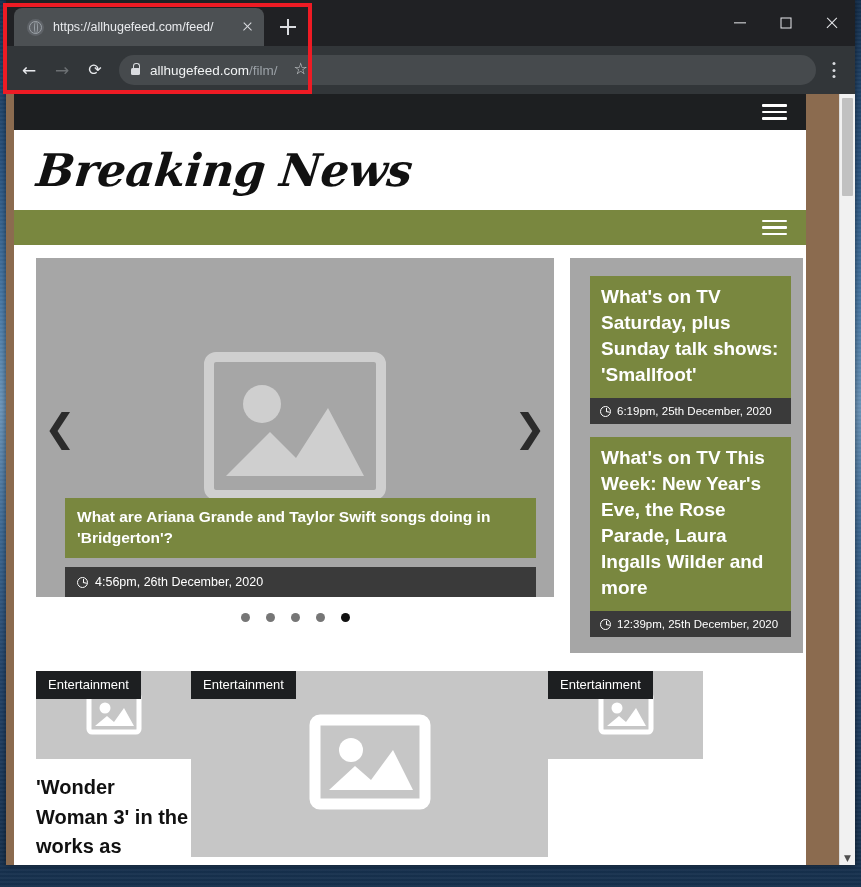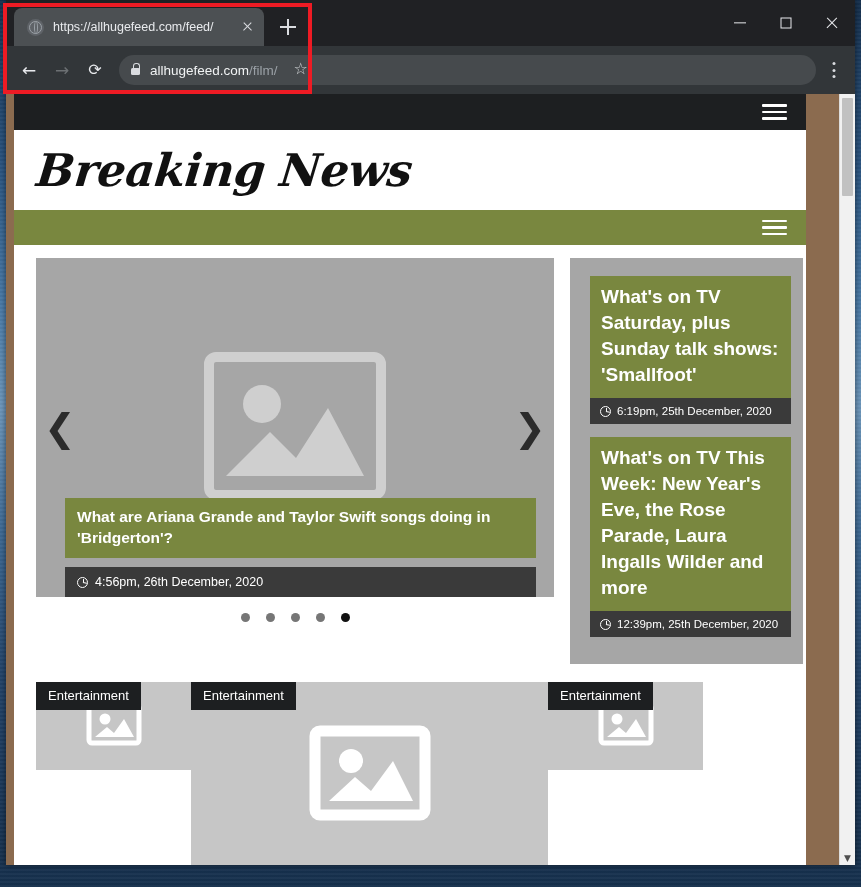--- a/index.html
+++ b/index.html
@@ -442,21 +442,21 @@
   
   #sidebar {
     width: 233px;
     flex: 0 0 auto;
     background: #a6a6a6;
     padding: 18px 12px 16px 20px;
     align-self: flex-start;
     position: relative;
   }
   .side-item { margin-bottom: 13px; }
-  .side-item:last-child { margin-bottom: 11px; }
+  .side-item:last-child { margin-bottom: 0; }
   .side-title {
     background: #79873f;
     color: #ffffff;
     font-size: 19px;
     font-weight: 700;
     line-height: 1.37;
     padding: 8px 11px 10px 11px;
   }
   .side-meta {
     background: #3a3a3a;
@@ -684,20 +684,21 @@
             <div class="card-thumb">
               <span class="card-tag">Entertainment</span>
               <span class="ph-icon">
                 <svg width="56" height="44" viewBox="0 0 56 44">
                   <rect x="3" y="3" width="50" height="38" rx="3" fill="none" stroke="#ffffff" stroke-width="5"></rect>
                   <circle cx="19" cy="17" r="5.5" fill="#ffffff"></circle>
                   <path d="M9 35 L21 25 L28 31 L38 17 L48 35 Z" fill="#ffffff"></path>
                 </svg>
               </span>
             </div>
+            <div class="card-title">'Wonder Woman 3' in the works as</div>
           </div>
 
           <div class="card" id="card-2">
             <div class="card-thumb">
               <span class="card-tag">Entertainment</span>
               <span class="ph-icon">
                 <svg width="122" height="96" viewBox="0 0 122 96">
                   <rect x="6" y="6" width="110" height="84" rx="5" fill="none" stroke="#ffffff" stroke-width="11"></rect>
                   <circle cx="42" cy="36" r="12" fill="#ffffff"></circle>
                   <path d="M20 76 L46 52 L62 66 L84 36 L104 76 Z" fill="#ffffff"></path>

